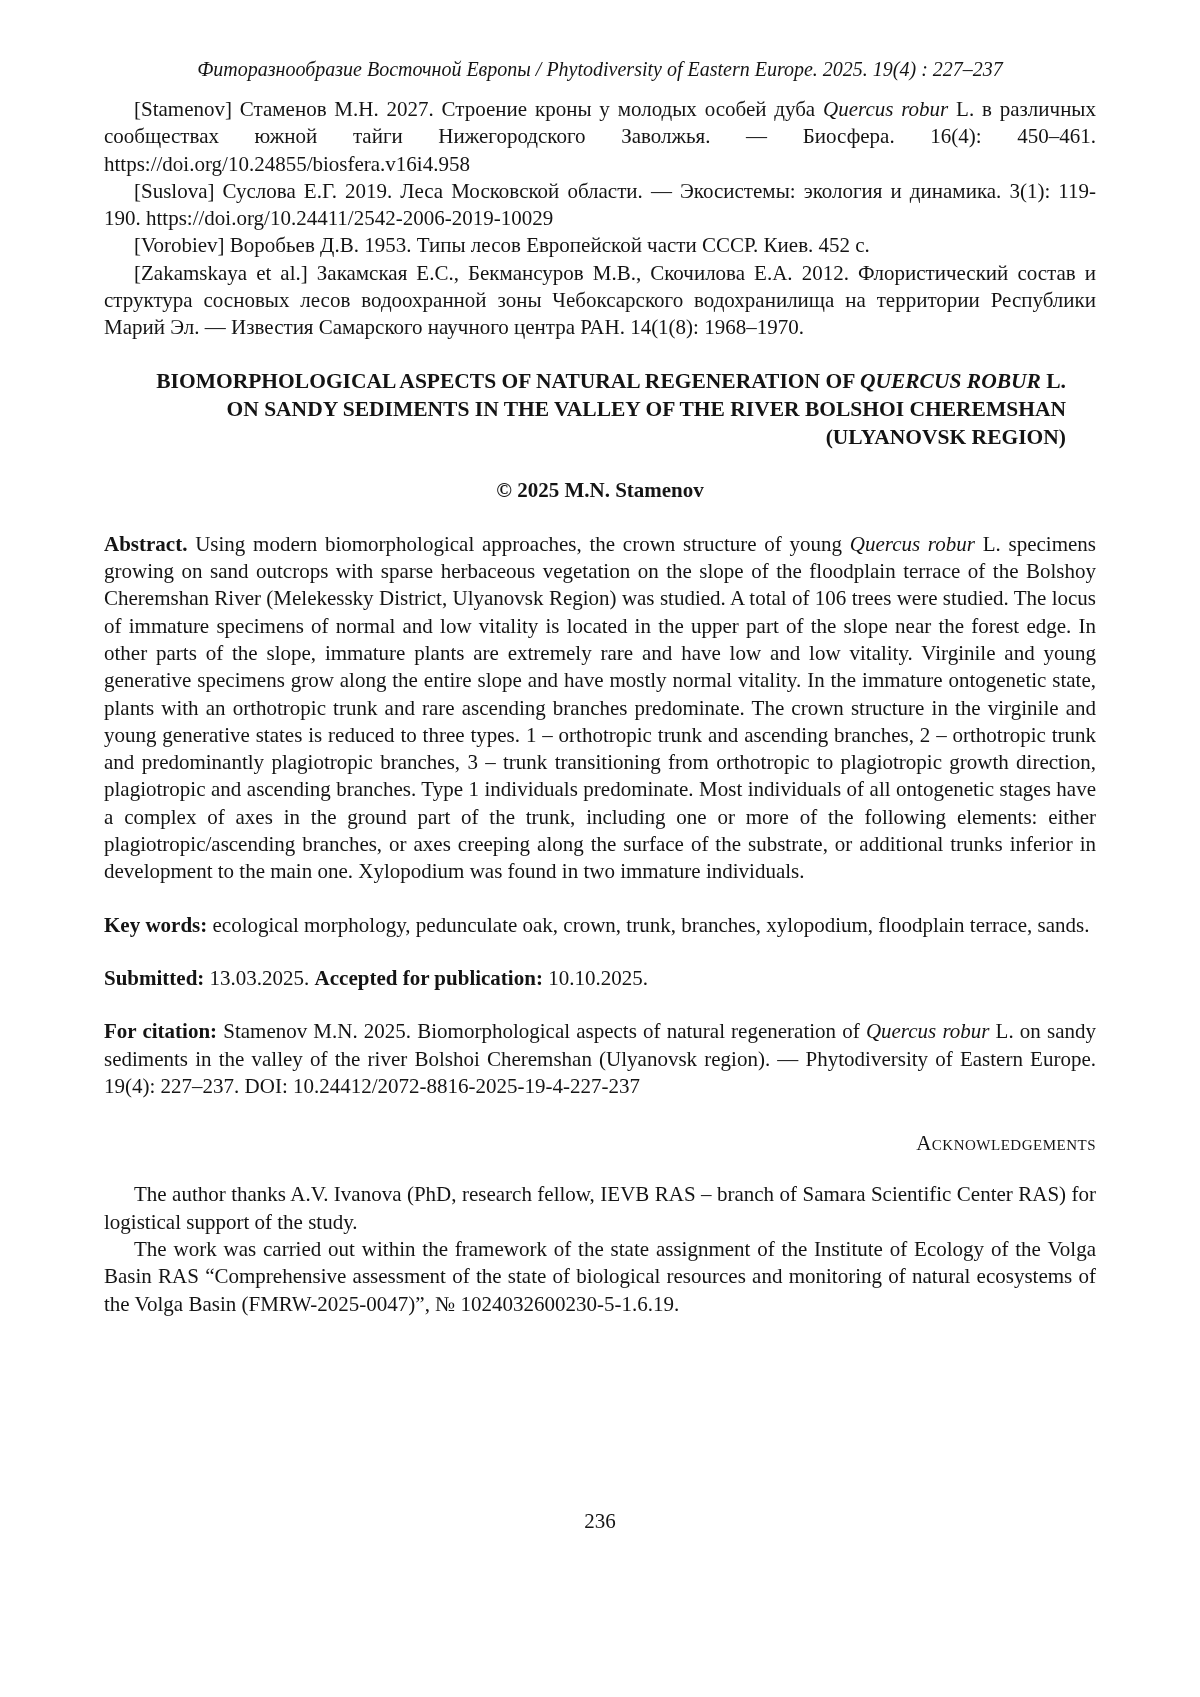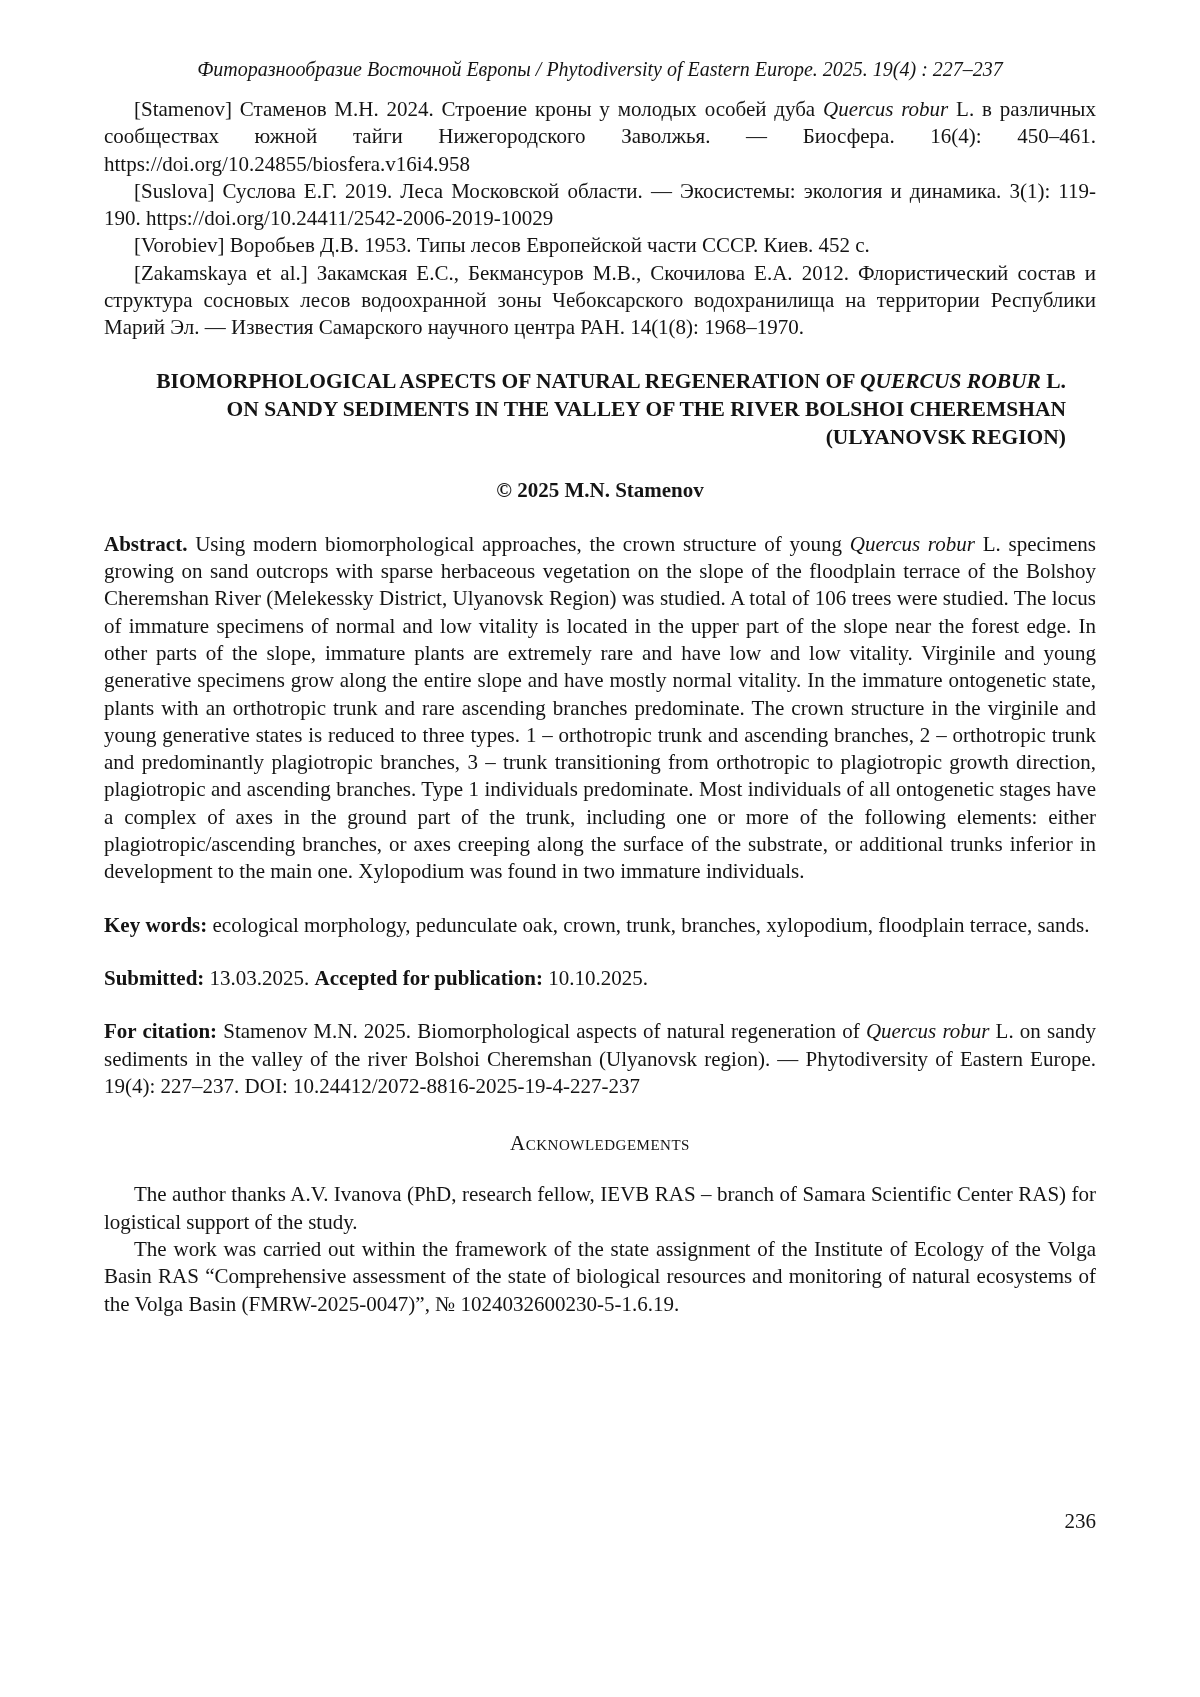--- a/index.html
+++ b/index.html
@@ -53,47 +53,47 @@
     margin: 26px 0 0 0;
     text-align: center;
     font-style: italic;
   }
   .body-par {
     margin: 26px 0 0 0;
     text-align: justify;
   }
   .ack-heading {
     margin: 30px 0 0 0;
-    text-align: center;
+    text-align: right;
     font-weight: normal;
     font-size: 21px;
     font-variant: small-caps;
     letter-spacing: 0.5px;
   }
   .ack-par {
     margin: 0;
     text-align: justify;
     text-indent: 30px;
   }
   .ack-par.first { margin-top: 24px; }
   .page-footer {
     margin-top: auto;
-    text-align: right;
+    text-align: center;
     font-size: 21px;
   }
 </style>
 </head>
 <body>
 
 <div class="page">
 
   <div class="running-head">Фиторазнообразие Восточной Европы / Phytodiversity of Eastern Europe. 2025. 19(4) : 227–237</div>
 
   <section class="references">
-    <p class="ref"><span>[Stamenov] Стаменов М.Н. 2024. Строение кроны у молодых особей дуба </span><span class="i">Quercus robur</span><span> L. в различных сообществах южной тайги Нижегородского Заволжья. — Биосфера. 16(4): 450–461. https://doi.org/10.24855/biosfera.v16i4.958</span></p>
+    <p class="ref"><span>[Stamenov] Стаменов М.Н. 2027. Строение кроны у молодых особей дуба </span><span class="i">Quercus robur</span><span> L. в различных сообществах южной тайги Нижегородского Заволжья. — Биосфера. 16(4): 450–461. https://doi.org/10.24855/biosfera.v16i4.958</span></p>
     <p class="ref"><span>[Suslova] Суслова Е.Г. 2019. Леса Московской области. — Экосистемы: экология и динамика. 3(1): 119-190. https://doi.org/10.24411/2542-2006-2019-10029</span></p>
     <p class="ref"><span>[Vorobiev] Воробьев Д.В. 1953. Типы лесов Европейской части СССР. Киев. 452 с.</span></p>
     <p class="ref"><span>[Zakamskaya et al.] Закамская Е.С., Бекмансуров М.В., Скочилова Е.А. 2012. Флористический состав и структура сосновых лесов водоохранной зоны Чебоксарского водохранилища на территории Республики Марий Эл. — Известия Самарского научного центра РАН. 14(1(8): 1968–1970.</span></p>
   </section>
 
   <h1 class="article-title"><span>BIOMORPHOLOGICAL ASPECTS OF NATURAL REGENERATION OF </span><span class="i">QUERCUS ROBUR</span><span> L. ON SANDY SEDIMENTS IN THE VALLEY OF THE RIVER BOLSHOI CHEREMSHAN (ULYANOVSK REGION)</span></h1>
 
   <p class="copyright-line">© 2025 M.N. Stamenov</p>
 
 

